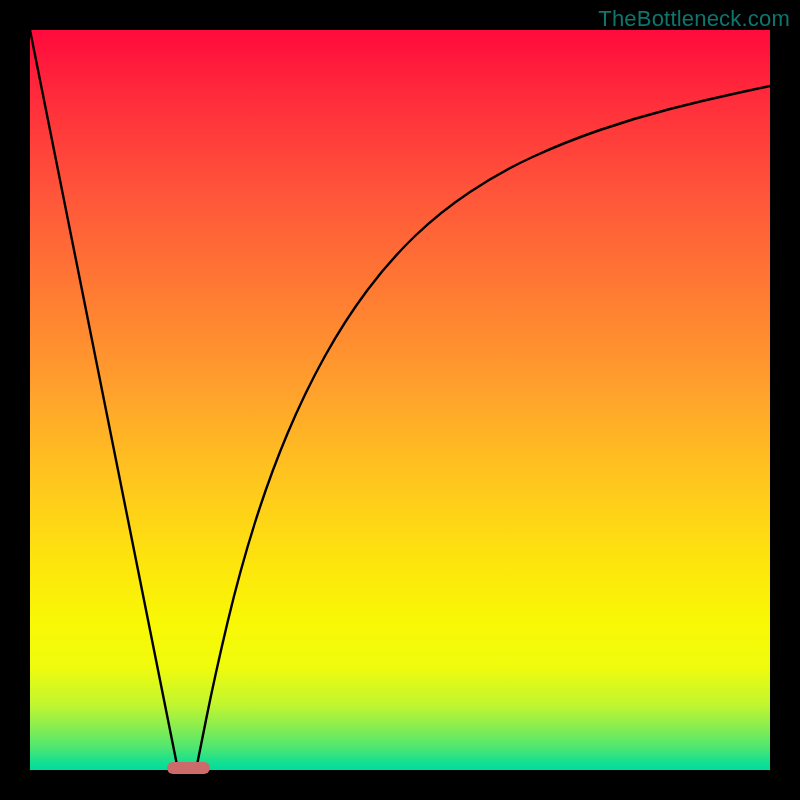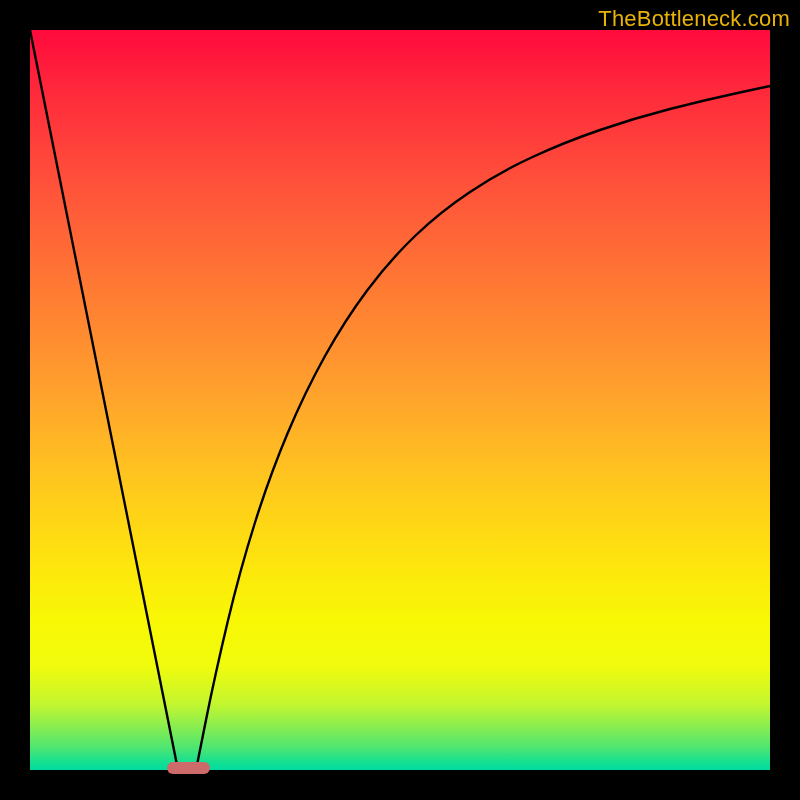--- a/index.html
+++ b/index.html
@@ -46,21 +46,21 @@
     position: absolute;
     height: 12px;
     border-radius: 6px;
     background: #cd6b6a;
     bottom: -4px;
   }
   .watermark {
     position: absolute;
     top: 6px;
     right: 10px;
-    color: #eab308;
+    color: #0f766e;
     font-size: 22px;
     font-weight: 500;
     letter-spacing: 0.2px;
     user-select: none;
   }
   svg.curve {
     position: absolute;
     left: 0;
     top: 0;
     width: 740px;

